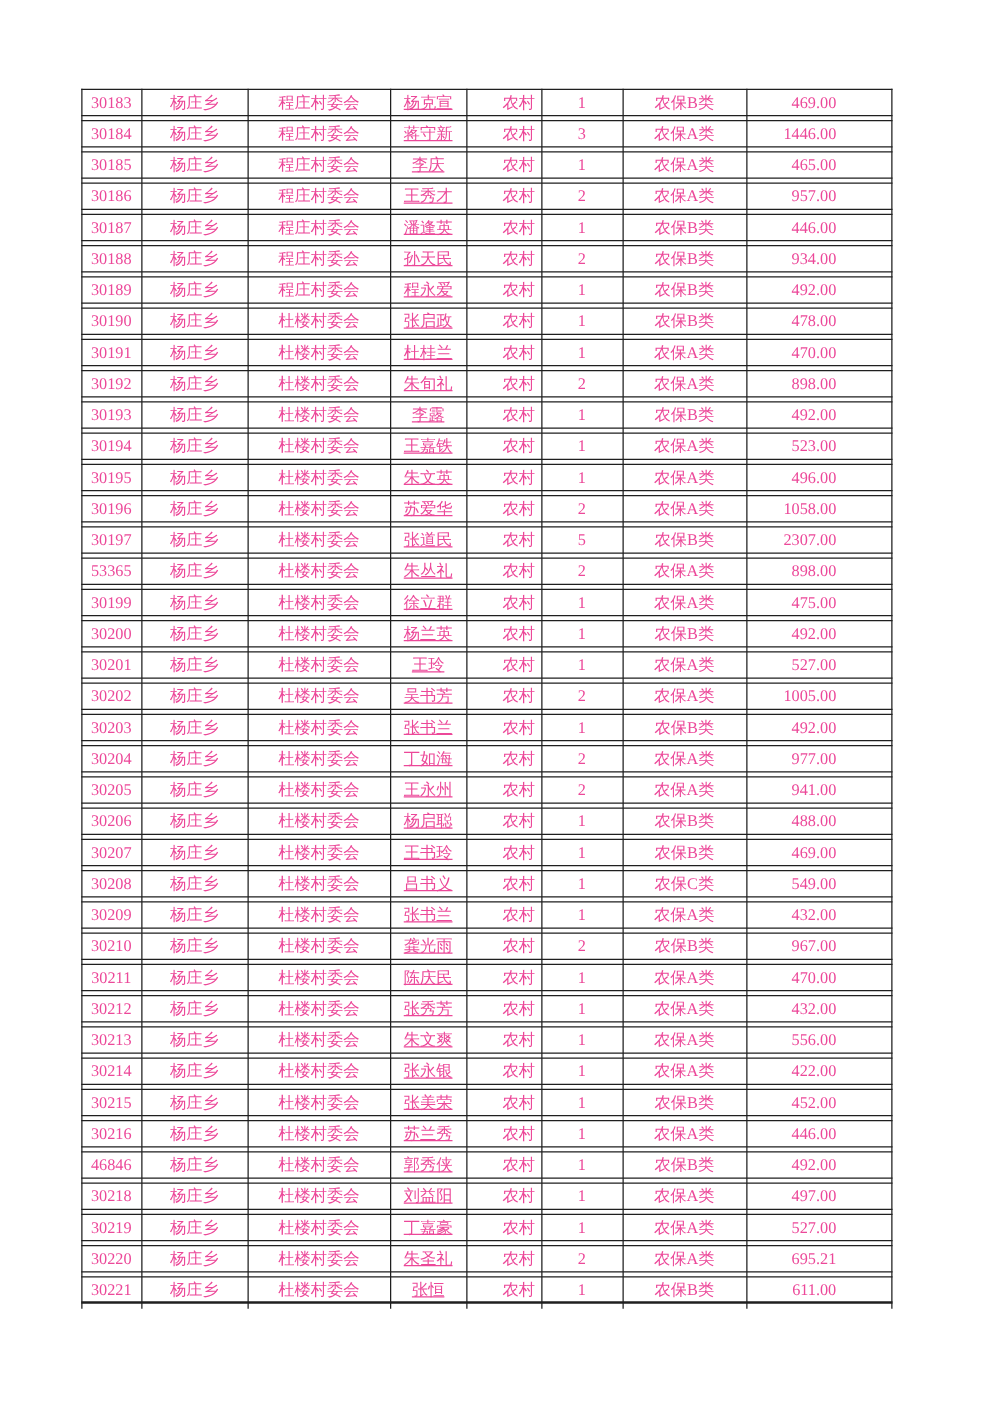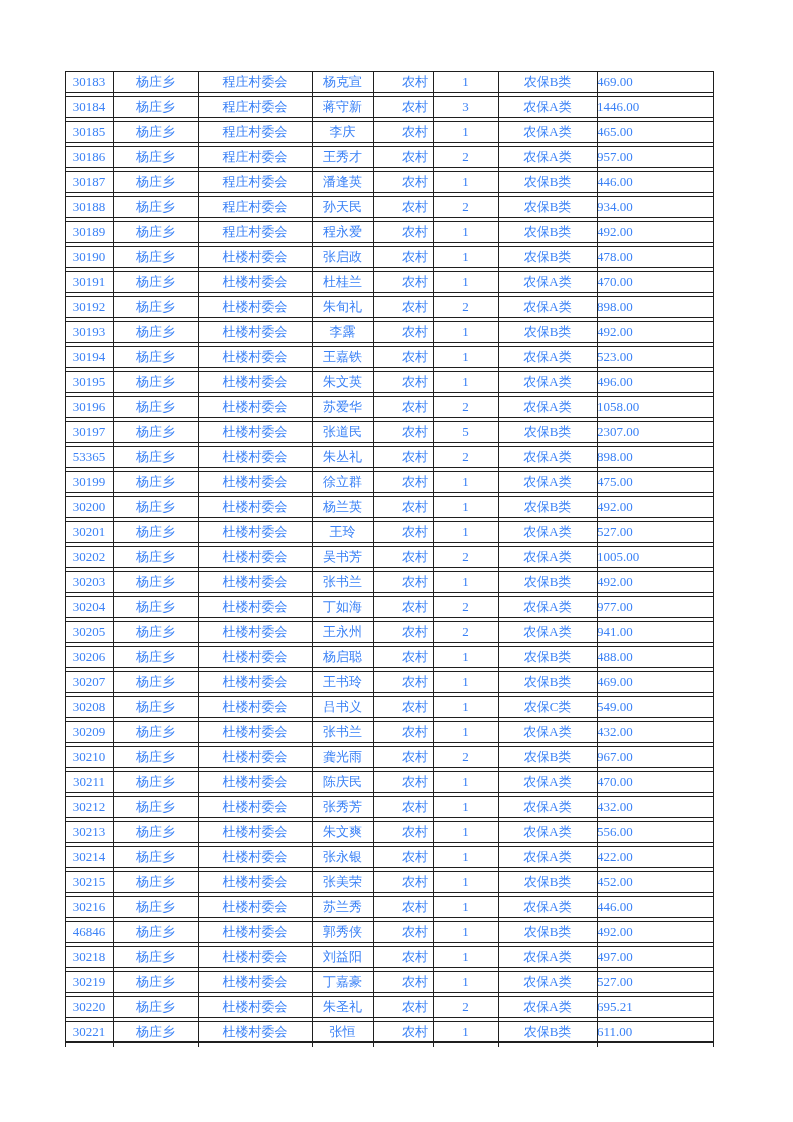--- a/index.html
+++ b/index.html
@@ -6,21 +6,21 @@
     margin: 0;
     padding: 0;
     background: #ffffff;
   }
   .page {
     position: relative;
     width: 793px;
     height: 1122px;
     background: #ffffff;
     font-family: "Liberation Serif", "DejaVu Serif", serif;
-    color: #3b82f6;
+    color: #ec4899;
     overflow: hidden;
   }
   .grid {
     position: absolute;
     left: 65px;
     top: 71px;
     width: 649px;
   }
   .vline {
     position: absolute;
@@ -48,25 +48,25 @@
     box-sizing: border-box;
     font-size: 13px;
     line-height: 20px;
     text-align: center;
     white-space: nowrap;
     overflow: hidden;
   }
   .c-serial          { width: 48px; }
   .c-township        { width: 85px; }
   .c-village         { width: 114px; }
-  .c-name            { width: 61px; }
+  .c-name            { width: 61px; text-decoration: underline; }
   .c-category        { width: 60px; padding-left: 24px; }
   .c-persons         { width: 65px; }
   .c-insurance_type  { width: 99px; text-align: center; }
-  .c-amount          { width: 116px; text-align: left; padding-right: 44px; }
+  .c-amount          { width: 116px; text-align: right; padding-right: 44px; }
 </style>
 </head>
 <body>
 
 <div class="page">
   <div class="grid">
     <div>
         <div class="row">
           <div class="cell c-serial">30183</div>
           <div class="cell c-township">杨庄乡</div>

